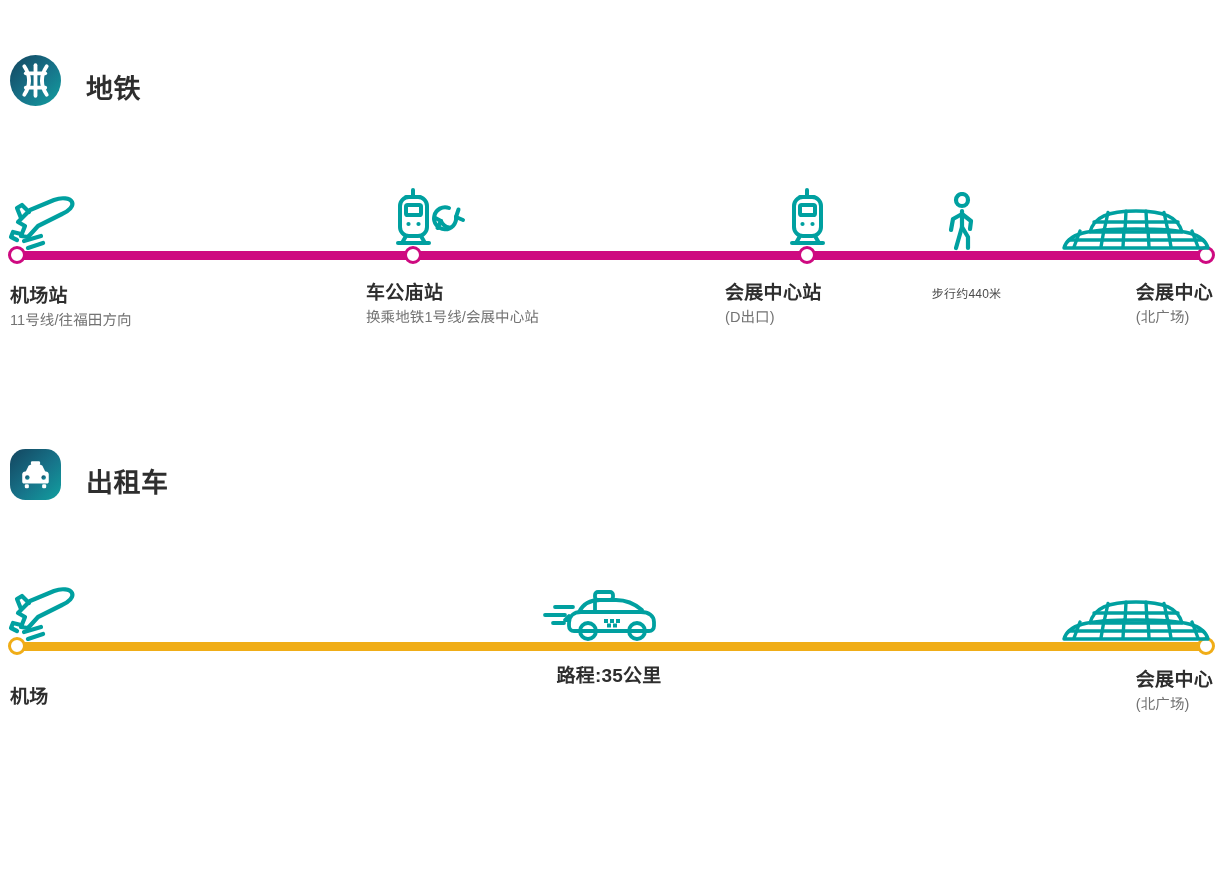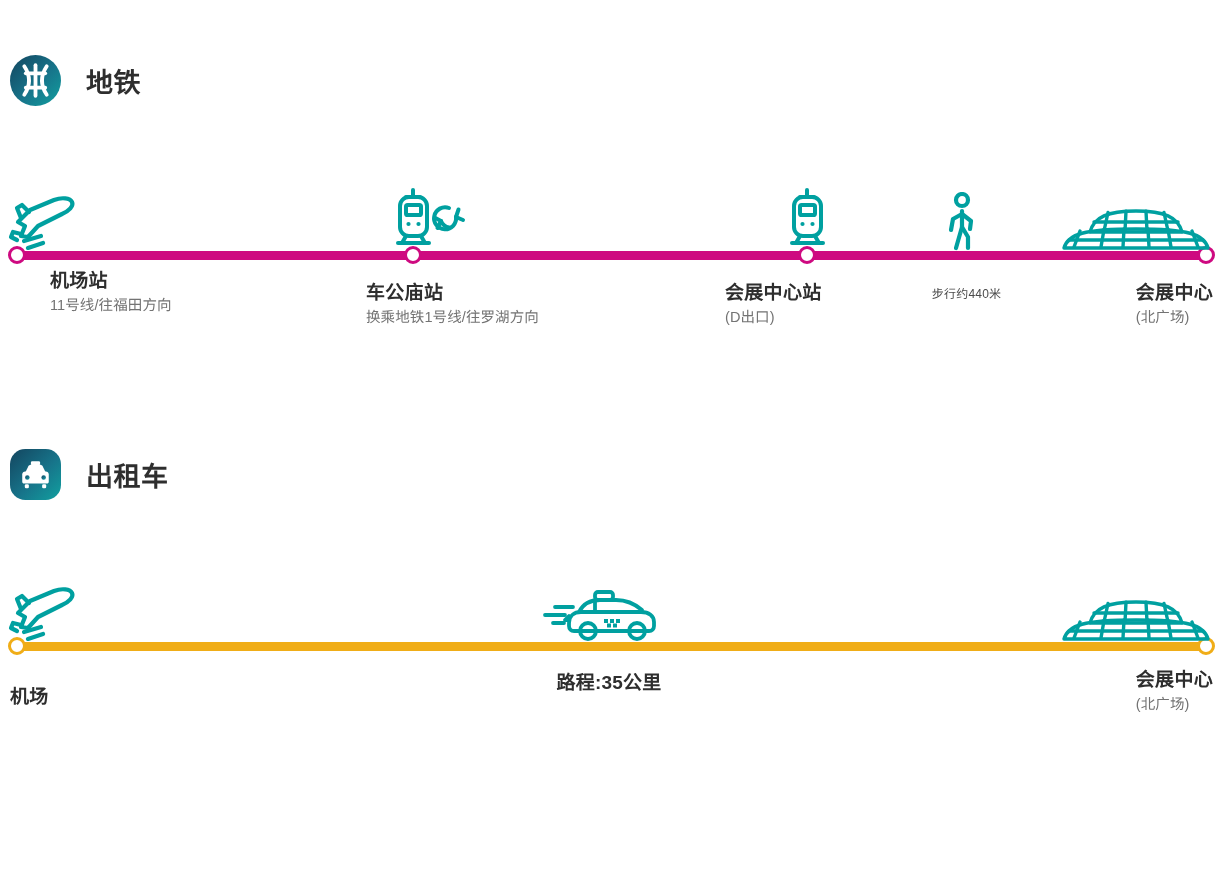--- a/index.html
+++ b/index.html
@@ -20,21 +20,21 @@
   .page {
     position: relative;
     width: 1223px;
     height: 869px;
   }
 
   
   .mode-header {
     position: absolute;
     display: flex;
-    align-items: center;
+    align-items: flex-end;
   }
   .mode-badge {
     width: 51px;
     height: 51px;
     flex: 0 0 51px;
     display: block;
   }
   .mode-title {
     font-size: 27px;
     font-weight: bold;
@@ -217,28 +217,28 @@
         <path d="M20 23 L14 39"></path>
         <path d="M44 21.5 L41 39"></path>
         <path d="M64 21 L63 39"></path>
         <path d="M88 21 L89 39"></path>
         <path d="M108 21.5 L111 39"></path>
         <path d="M132 23 L138 39"></path>
         <path d="M9 32 L143 32"></path>
       </g>
     </svg>
 
-    <div class="stop-label" style="left:10px; top:101px;margin-left:40px;">
+    <div class="stop-label" style="left:10px; top:116px;">
       <div class="name">机场站</div>
       <div class="detail">11号线/往福田方向</div>
     </div>
 
     <div class="stop-label" style="left:366px; top:113px;">
       <div class="name">车公庙站</div>
-      <div class="detail">换乘地铁1号线/往罗湖方向</div>
+      <div class="detail">换乘地铁1号线/会展中心站</div>
     </div>
 
     <div class="stop-label" style="left:725px; top:113px;">
       <div class="name">会展中心站</div>
       <div class="detail">(D出口)</div>
     </div>
 
     <div class="stop-label right" style="right:10px; top:113px;">
       <div class="name">会展中心</div>
       <div class="detail">(北广场)</div>
@@ -327,21 +327,21 @@
         <path d="M108 21.5 L111 39"></path>
         <path d="M132 23 L138 39"></path>
         <path d="M9 32 L143 32"></path>
       </g>
     </svg>
 
     <div class="stop-label" style="left:10px; top:122px;">
       <div class="name">机场</div>
     </div>
 
-    <div class="segment-note bold" style="left:545px; top:102px; width:128px;">路程:35公里</div>
+    <div class="segment-note bold" style="left:545px; top:95px; width:128px;">路程:35公里</div>
 
     <div class="stop-label right" style="right:10px; top:105px;">
       <div class="name">会展中心</div>
       <div class="detail">(北广场)</div>
     </div>
   </div>
 
 </div>
 
 </body></html>

